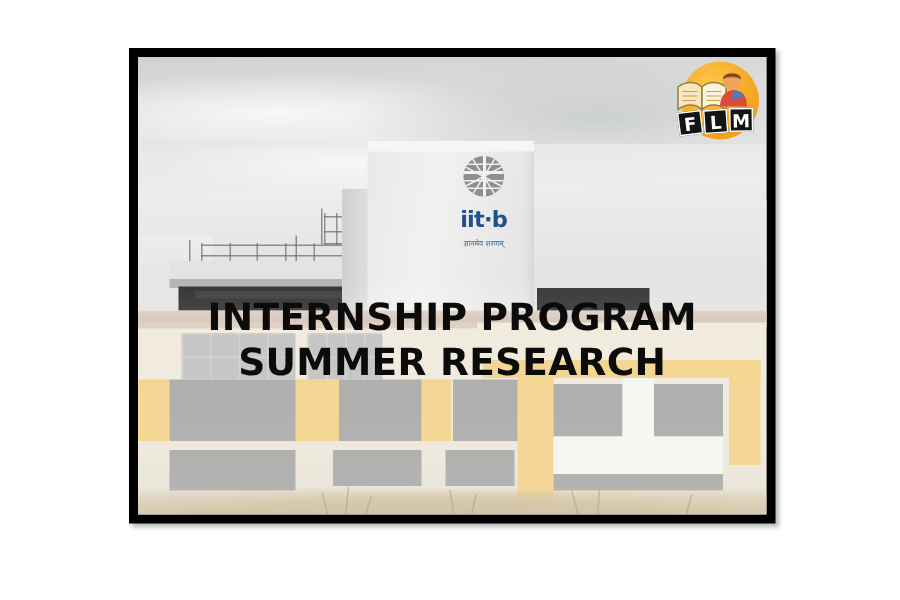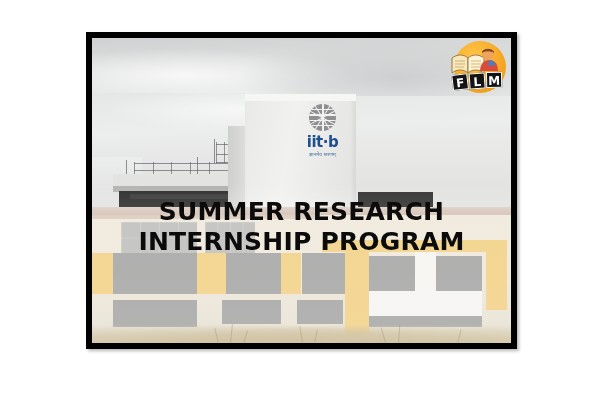--- a/index.html
+++ b/index.html
@@ -213,21 +213,21 @@
   
   .logo-plaque {
     position: absolute;
     left: 44.5%;
     top: 20.5%;
     width: 21%;
     height: 21.5%;
     display: flex;
     flex-direction: column;
     align-items: center;
-    justify-content: flex-start;
+    justify-content: space-between;
   }
   .logo-globe {
     position: relative;
     width: 31%;
     aspect-ratio: 1 / 1;
     border-radius: 50%;
     background: #8e8f90;
     overflow: hidden;
     margin-top: 4%;
   }
@@ -515,22 +515,22 @@
             <div class="twig" style="left:70%; height:72%; transform:rotate(-16deg);"></div>
             <div class="twig" style="left:73%; height:88%; transform:rotate(4deg);"></div>
             <div class="twig" style="left:87%; height:66%; transform:rotate(15deg);"></div>
           </div>
         </div>
 
         <div class="wash"></div>
       </div>
 
       <div class="headline">
+        <span class="ln">INTERNSHIP PROGRAM</span>
         <span class="ln">SUMMER RESEARCH</span>
-        <span class="ln">INTERNSHIP PROGRAM</span>
       </div>
 
     </div>
   </div>
 
   <div class="flm-badge">
     <div class="flm-disc"></div>
 
     <svg class="flm-book" viewBox="0 0 34 22">
       <path d="M1 5 C6 1, 13 1, 17 5 L17 20 C13 16, 6 16, 1 20 Z" fill="#f6e7bf" stroke="#9a7b3a" stroke-width="1"></path>

